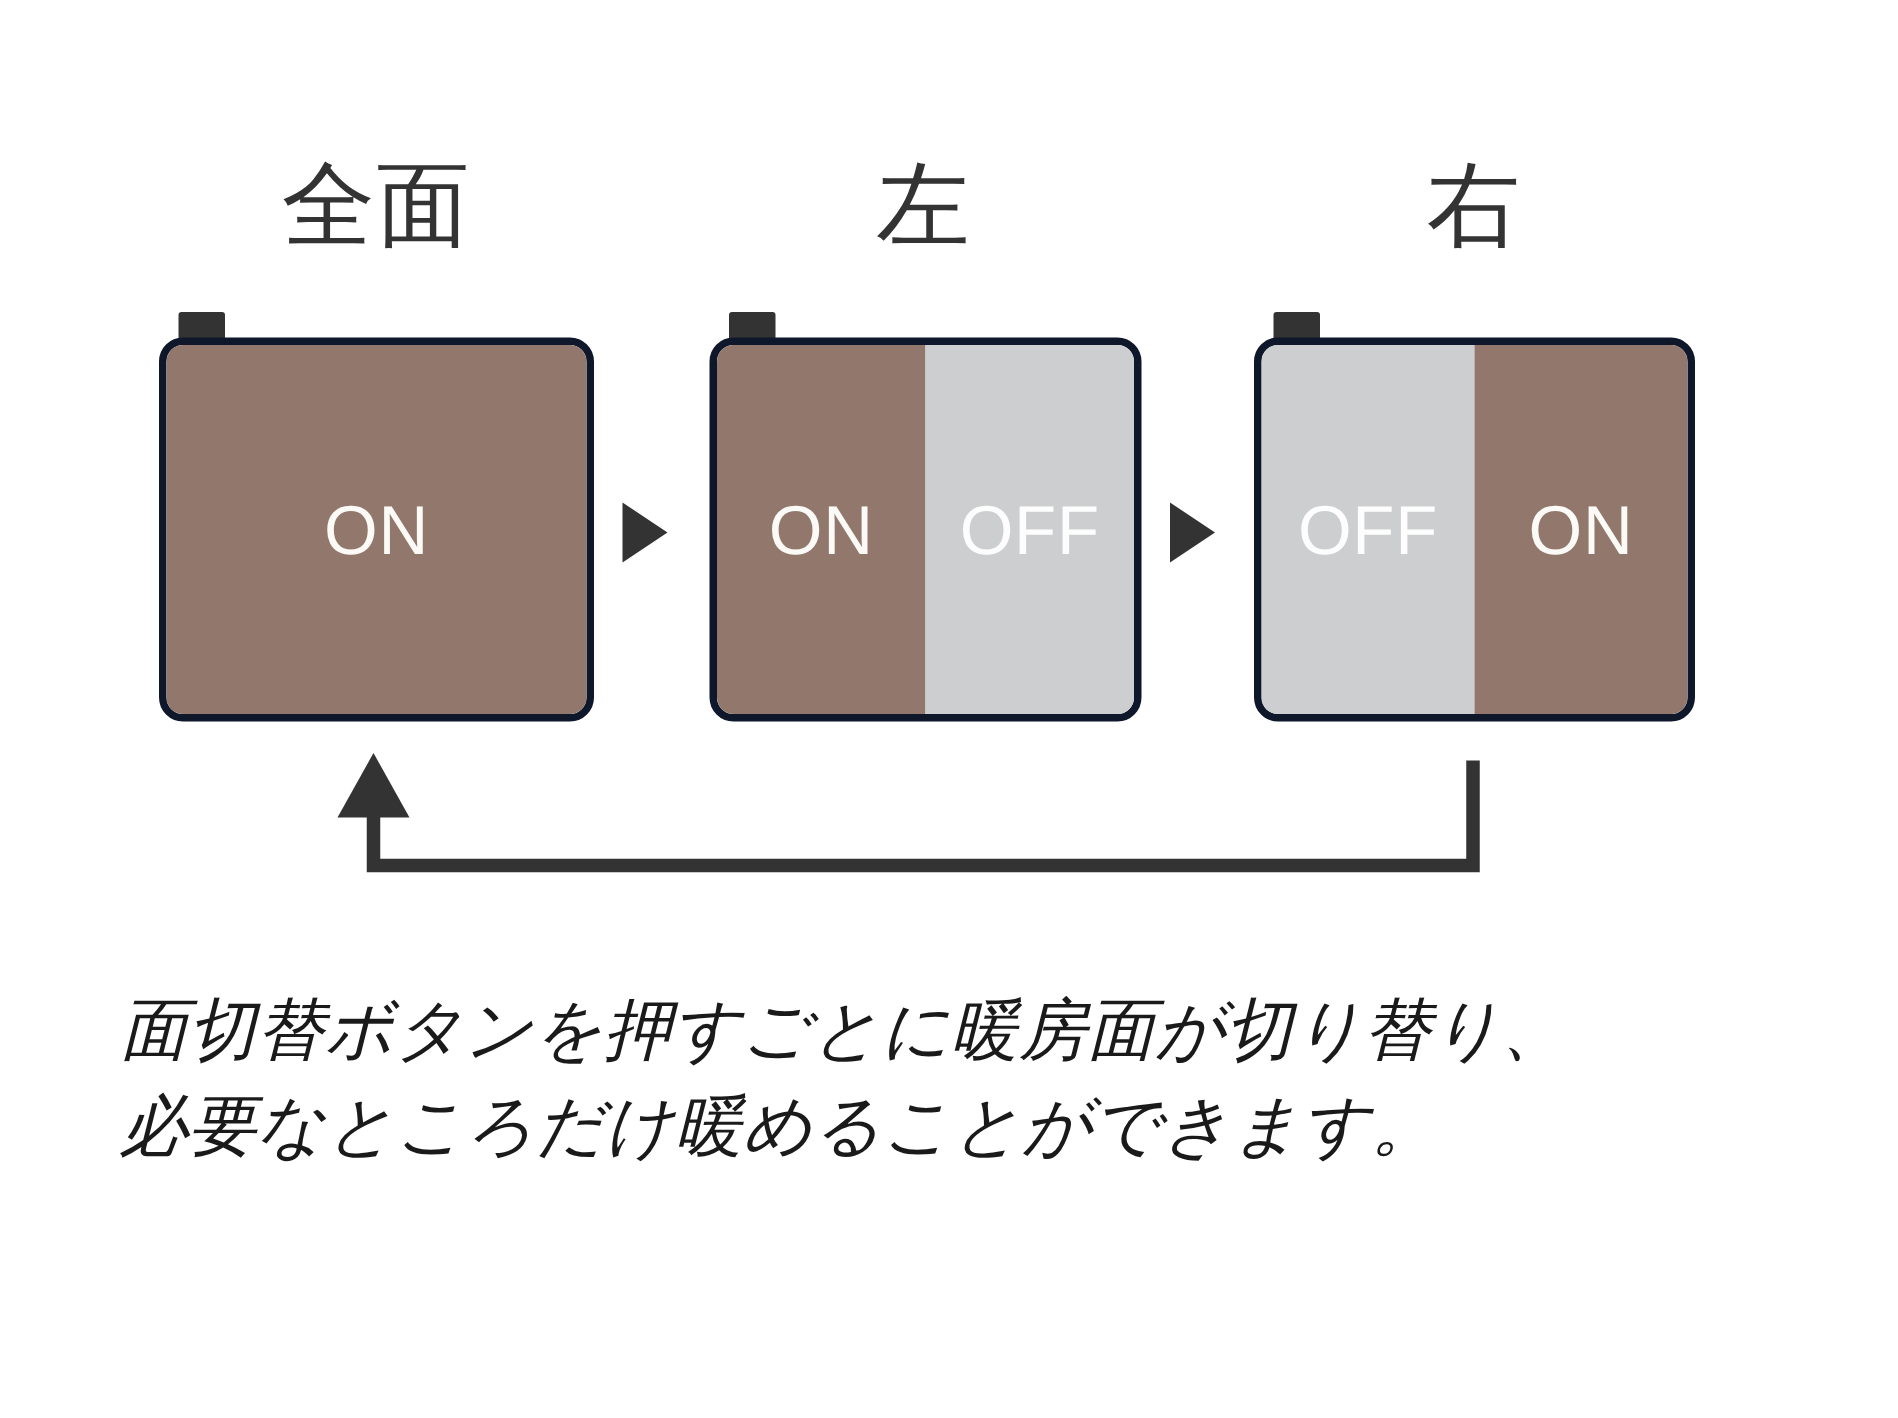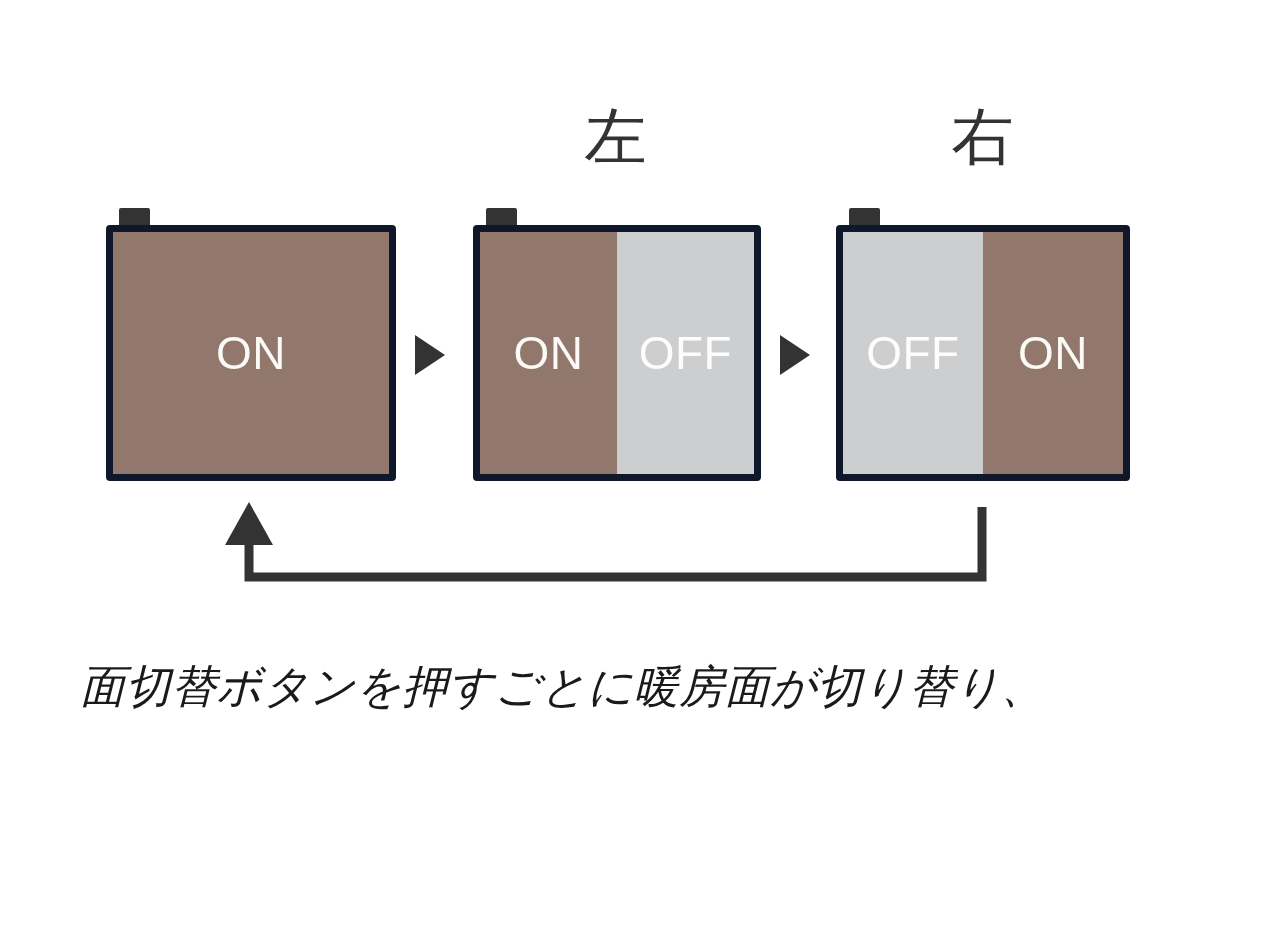--- a/index.html
+++ b/index.html
@@ -31,22 +31,22 @@
     text-align: center;
     letter-spacing: 0.02em;
     white-space: nowrap;
     font-family: "DejaVu Sans", "Liberation Sans", sans-serif;
   }
 
   
   .panel {
     position: absolute;
     box-sizing: border-box;
-    border: 7px solid #0f172a;
-    border-radius: 4px;
+    border: 5px solid #0f172a;
+    border-radius: 16px;
     overflow: hidden;
     display: flex;
   }
   .panel-half {
     flex: 1 1 0;
     display: flex;
     align-items: center;
     justify-content: center;
   }
   .panel-half.full { flex: 1 1 100%; }
@@ -89,20 +89,21 @@
     white-space: nowrap;
     font-style: italic;
   }
   .caption-line { display: block; }
 </style>
 </head>
 <body>
 
 <div id="stage">
 
+  <div class="col-header" style="left:151px; top:106px; width:200px;">全面</div>
   <div class="col-header" style="left:516px; top:106px; width:200px;">左</div>
   <div class="col-header" style="left:883px; top:106px; width:200px;">右</div>
 
   <div class="nub" style="left:119px; top:208px; width:31px; height:22px;"></div>
   <div class="panel" style="left:106px; top:225px; width:290px; height:256px;">
     <div class="panel-half full" style="background:#92786C;">
       <span class="state-label">ON</span>
     </div>
   </div>
 
@@ -130,15 +131,16 @@
     </div>
   </div>
 
   <svg class="loop" width="1265" height="945" aria-hidden="true">
     <path d="M 982 507 L 982 577 L 249 577 L 249 530" fill="none" stroke="#333333" stroke-width="9" stroke-linejoin="miter"></path>
     <polygon points="249,502 273,545 225,545" fill="#333333"></polygon>
   </svg>
 
   <div class="caption" style="left:80px; top:655px;">
     <span class="caption-line">面切替ボタンを押すごとに暖房面が切り替り、</span>
+    <span class="caption-line">必要なところだけ暖めることができます。</span>
   </div>
 
 </div>
 
 </body></html>

